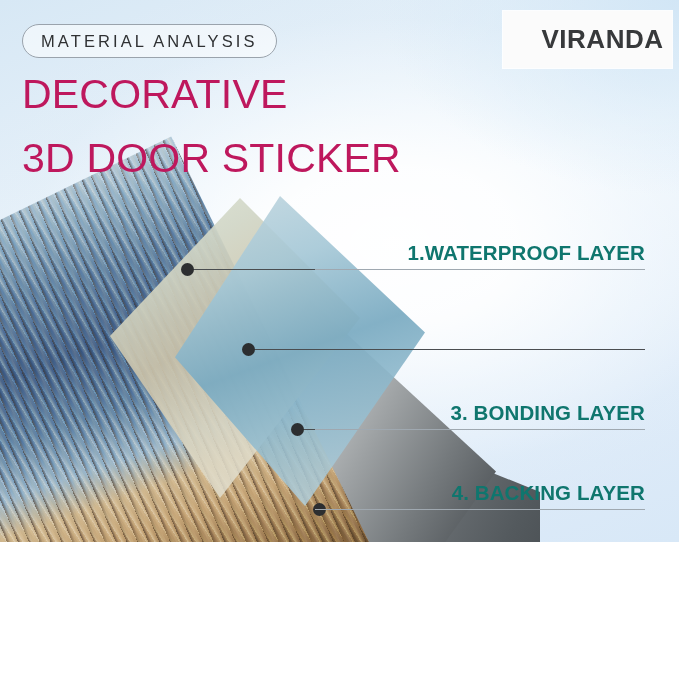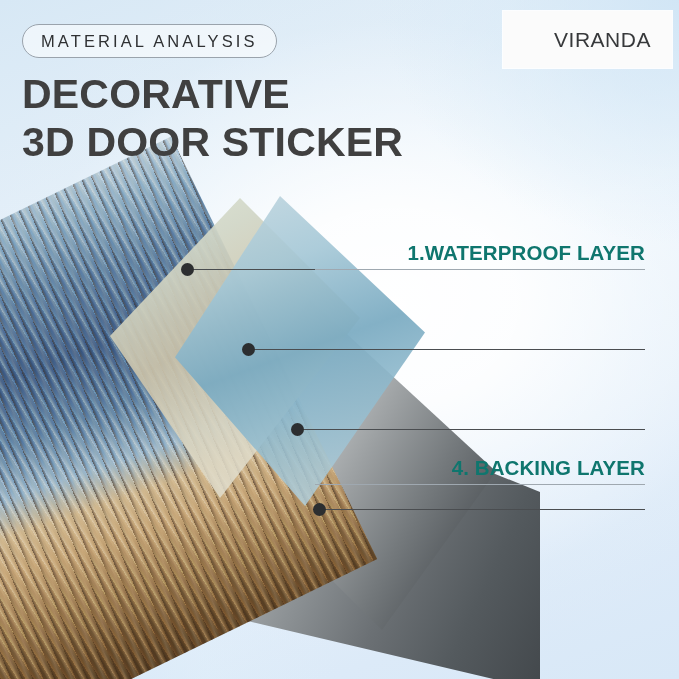--- a/index.html
+++ b/index.html
@@ -4,21 +4,21 @@
 <title>Material Analysis</title>
 <style>
   html, body {
     margin: 0;
     padding: 0;
     background: #ffffff;
   }
   #canvas {
     position: relative;
     width: 679px;
-    height: 679px;
+    height: 542px;
     overflow: hidden;
     font-family: "Liberation Sans", sans-serif;
     background: #dceaf6;
   }
 
   
   .bg-base {
     position: absolute;
     inset: 0;
     background:
@@ -72,45 +72,45 @@
     letter-spacing: 3.1px;
     color: #2f3133;
     font-weight: 400;
     white-space: nowrap;
   }
 
   .headline {
     position: absolute;
     left: 22px;
     top: 70px;
-    color: #404040;
-    font-weight: 700;
+    color: #be185d;
+    font-weight: 400;
     font-size: 41px;
     line-height: 48px;
     letter-spacing: 0.2px;
     white-space: nowrap;
   }
-  .headline .l2 { display: block; }
+  .headline .l2 { display: block; margin-top: 16px; }
 
   
   .brand-box {
     position: absolute;
     left: 503px;
     top: 11px;
     width: 169px;
     height: 57px;
     background: #fbfbfb;
     display: flex;
     align-items: center;
     justify-content: center;
     box-shadow: 0 0 0 1px rgba(255,255,255,0.9);
   }
   .brand-box span {
-    font-size: 21px;
-    font-weight: 400;
+    font-size: 26px;
+    font-weight: 700;
     color: #37393b;
     letter-spacing: 0.5px;
     margin-left: 30px;
   }
 
   
   .label {
     position: absolute;
     right: 34px;
     width: 330px;
@@ -122,21 +122,21 @@
   .label span {
     font-size: 20.5px;
     font-weight: 700;
     color: #0f766e;
     letter-spacing: 0.1px;
     white-space: nowrap;
   }
   .lbl1 { top: 241px; }
   .lbl2 { top: 321px; }
   .lbl3 { top: 401px; }
-  .lbl4 { top: 456px; padding-left: 8px; }
+  .lbl4 { top: 481px; padding-left: 8px; }
 
   
   .leader {
     position: absolute;
     height: 1.2px;
     background: #4a4d50;
   }
   .ld1 { left: 190px; top: 269px; width: 455px; }
   .ld2 { left: 251px; top: 349px; width: 394px; }
   .ld3 { left: 300px; top: 429px; width: 345px; }
@@ -310,17 +310,20 @@
   <div class="leader ld4"></div>
 
   <div class="dot dt1"></div>
   <div class="dot dt2"></div>
   <div class="dot dt3"></div>
   <div class="dot dt4"></div>
 
   <div class="label lbl1">
     <span>1.WATERPROOF LAYER</span>
   </div>
+  <div class="label lbl3">
+    <span>3. BONDING LAYER</span>
+  </div>
   <div class="label lbl4">
     <span>4. BACKING LAYER</span>
   </div>
 
 </div>
 
 </body></html>

